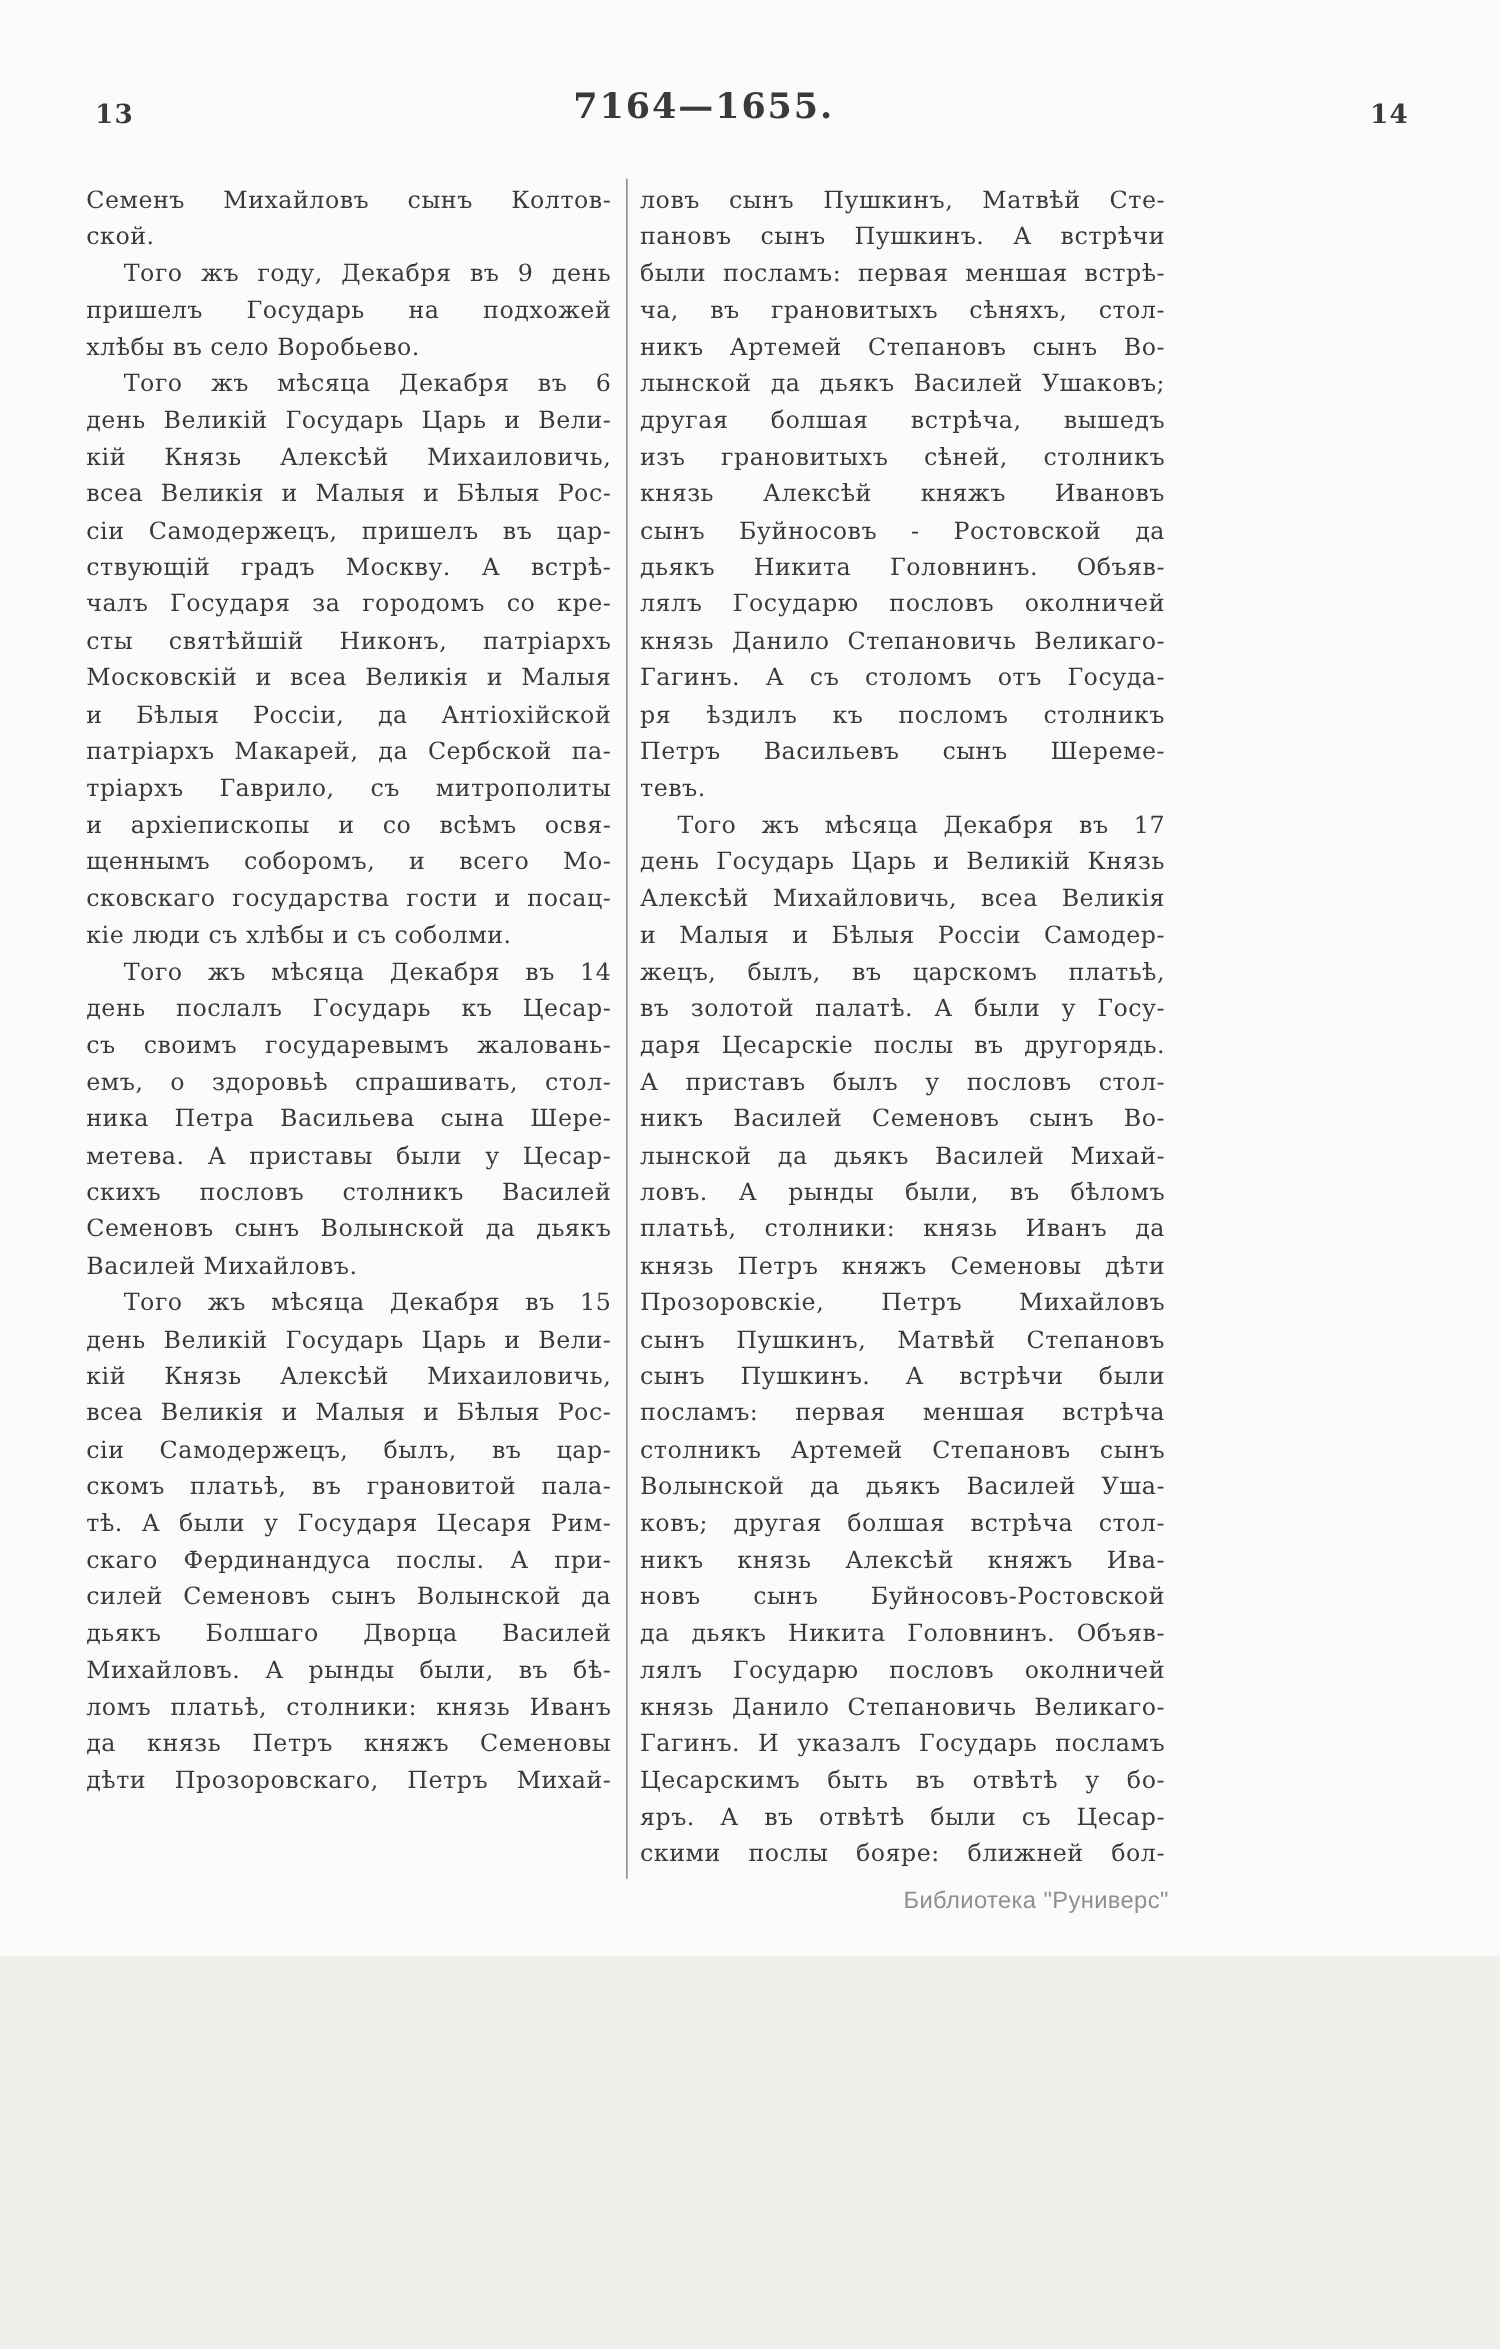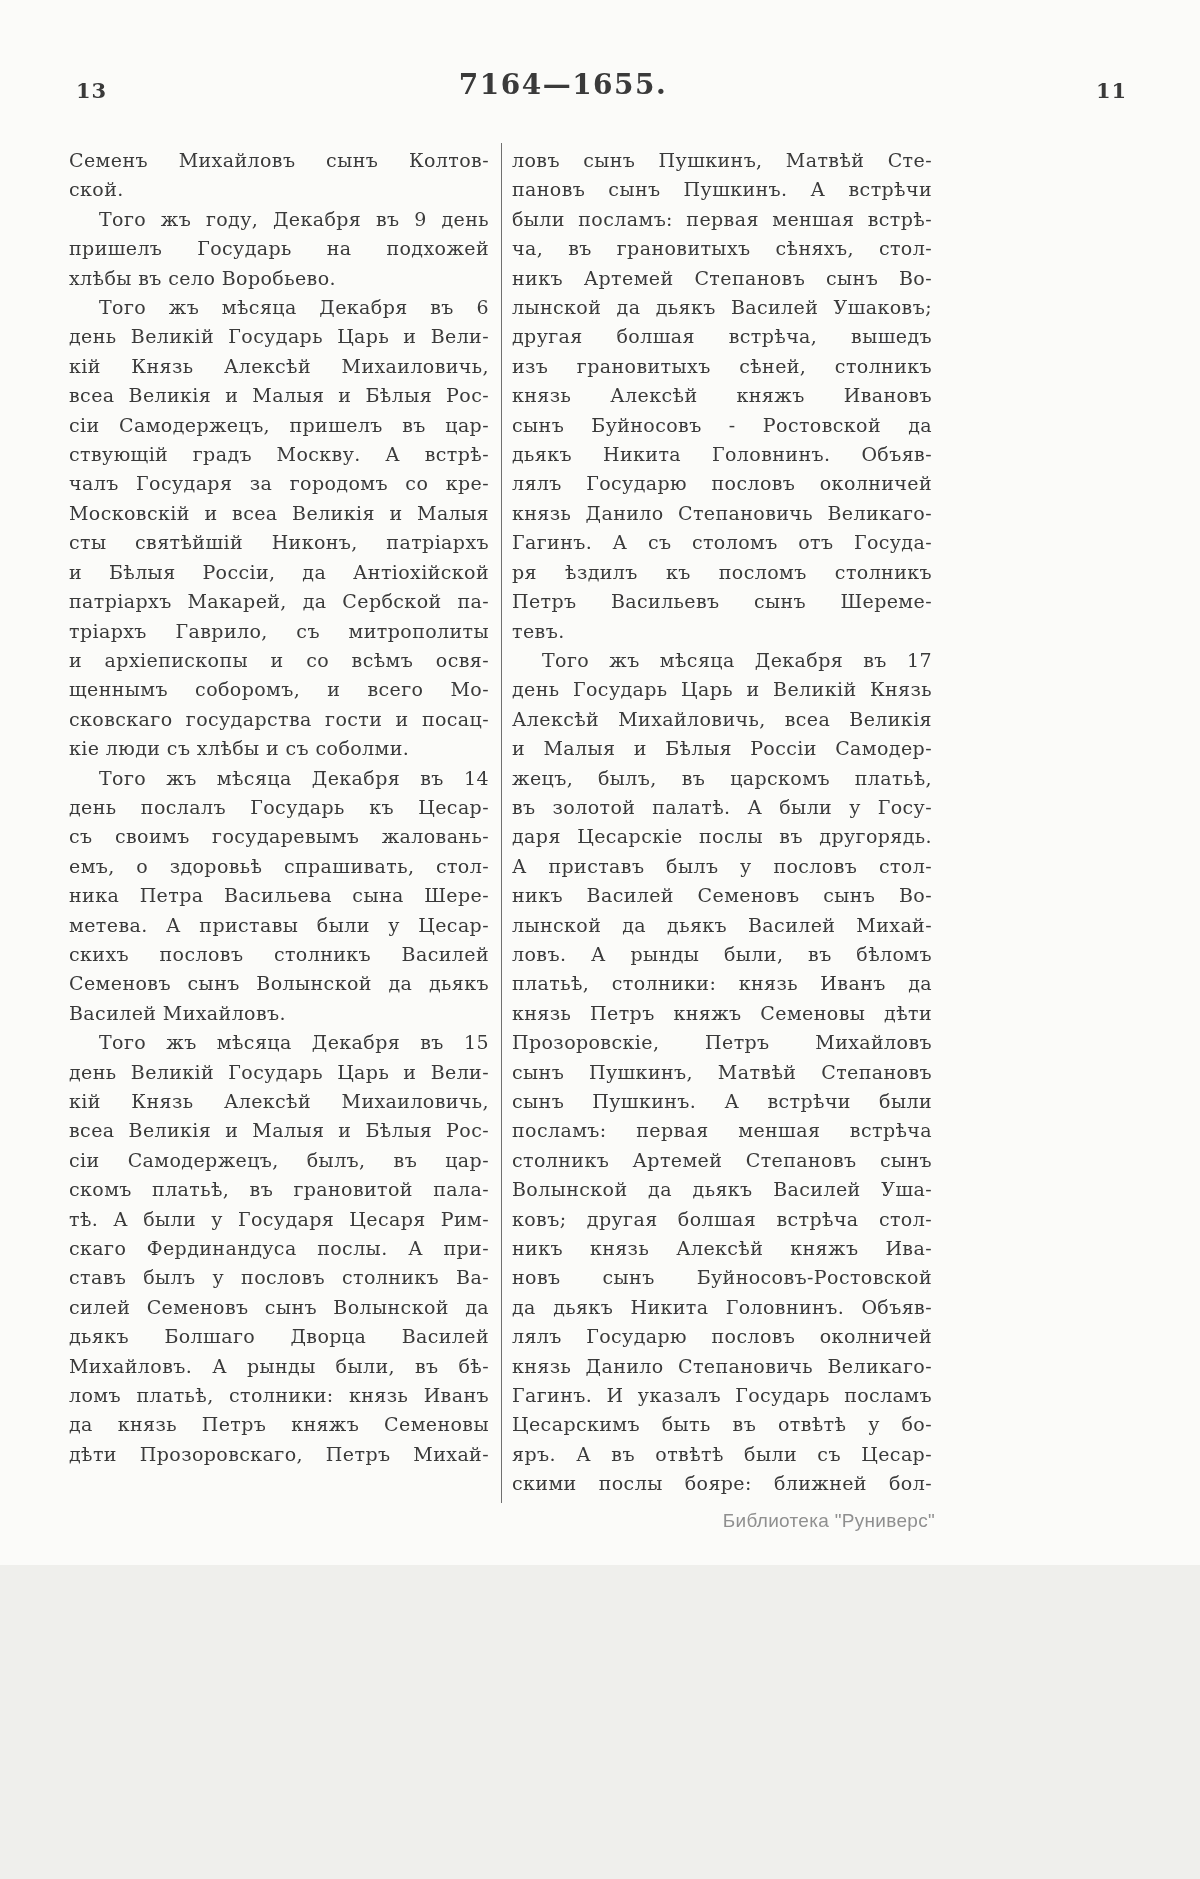--- a/index.html
+++ b/index.html
@@ -91,42 +91,42 @@
 </style>
 </head>
 <body>
 
 <div class="page">
 
   <div class="page-num left">13</div>
 
   <div class="header-title">7164—1655.</div>
 
-  <div class="page-num right">11</div>
+  <div class="page-num right">14</div>
 
   <div class="column left-col" id="left-col">
       <div class="paragraph">
         <div class="line">Семенъ Михайловъ сынъ Колтов-</div>
         <div class="line last">ской.</div>
       </div>
       <div class="paragraph">
         <div class="line first">Того жъ году, Декабря въ 9 день</div>
         <div class="line">пришелъ Государь на подхожей</div>
         <div class="line last">хлѣбы въ село Воробьево.</div>
       </div>
       <div class="paragraph">
         <div class="line first">Того жъ мѣсяца Декабря въ 6</div>
         <div class="line">день Великій Государь Царь и Вели-</div>
         <div class="line">кій Князь Алексѣй Михаиловичь,</div>
         <div class="line">всеа Великія и Малыя и Бѣлыя Рос-</div>
         <div class="line">сіи Самодержецъ, пришелъ въ цар-</div>
         <div class="line">ствующій градъ Москву. А встрѣ-</div>
         <div class="line">чалъ Государя за городомъ со кре-</div>
+        <div class="line">сты святѣйшій Никонъ, патріархъ</div>
         <div class="line">Московскій и всеа Великія и Малыя</div>
-        <div class="line">сты святѣйшій Никонъ, патріархъ</div>
         <div class="line">и Бѣлыя Россіи, да Антіохійской</div>
         <div class="line">патріархъ Макарей, да Сербской па-</div>
         <div class="line">тріархъ Гаврило, съ митрополиты</div>
         <div class="line">и архіепископы и со всѣмъ освя-</div>
         <div class="line">щеннымъ соборомъ, и всего Мо-</div>
         <div class="line">сковскаго государства гости и посац-</div>
         <div class="line last">кіе люди съ хлѣбы и съ соболми.</div>
       </div>
       <div class="paragraph">
         <div class="line first">Того жъ мѣсяца Декабря въ 14</div>
@@ -141,21 +141,20 @@
       </div>
       <div class="paragraph">
         <div class="line first">Того жъ мѣсяца Декабря въ 15</div>
         <div class="line">день Великій Государь Царь и Вели-</div>
         <div class="line">кій Князь Алексѣй Михаиловичь,</div>
         <div class="line">всеа Великія и Малыя и Бѣлыя Рос-</div>
         <div class="line">сіи Самодержецъ, былъ, въ цар-</div>
         <div class="line">скомъ платьѣ, въ грановитой пала-</div>
         <div class="line">тѣ. А были у Государя Цесаря Рим-</div>
         <div class="line">скаго Фердинандуса послы. А при-</div>
-        <div class="line">ставъ былъ у пословъ столникъ Ва-</div>
         <div class="line">силей Семеновъ сынъ Волынской да</div>
         <div class="line">дьякъ Болшаго Дворца Василей</div>
         <div class="line">Михайловъ. А рынды были, въ бѣ-</div>
         <div class="line">ломъ платьѣ, столники: князь Иванъ</div>
         <div class="line">да князь Петръ княжъ Семеновы</div>
         <div class="line">дѣти Прозоровскаго, Петръ Михай-</div>
       </div>
     </div>
 
   <div class="divider"></div>

